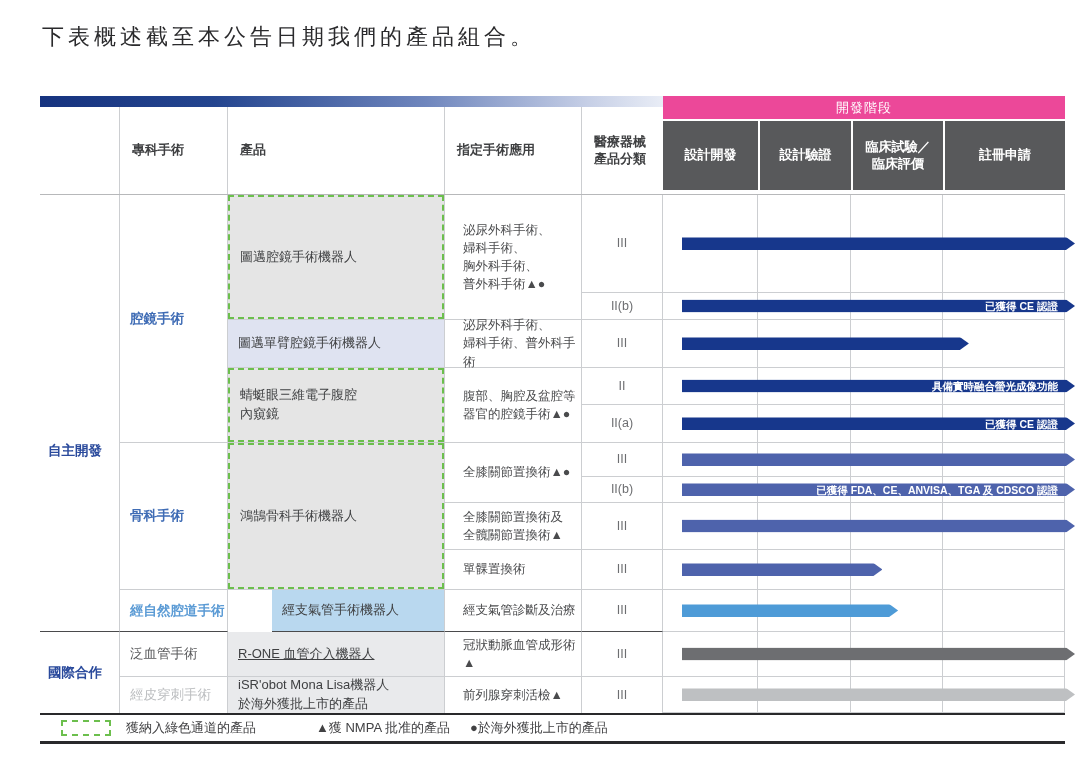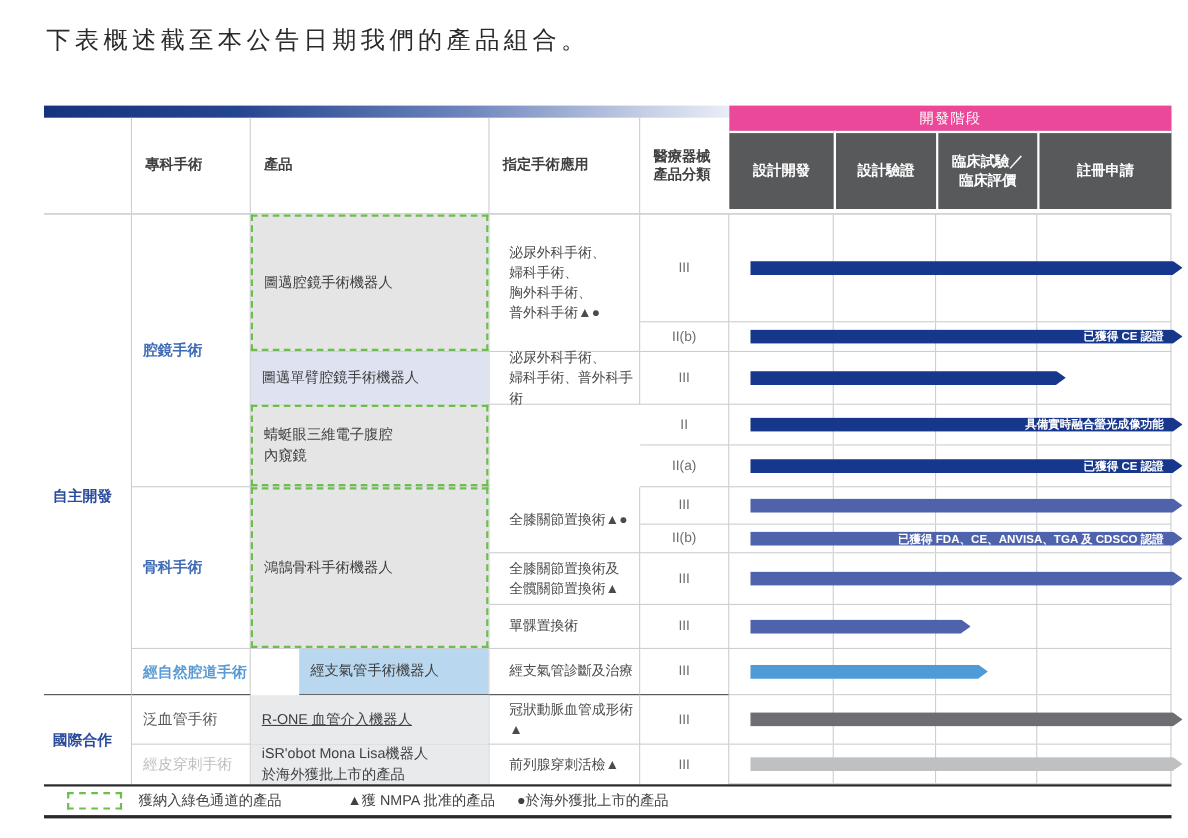--- a/index.html
+++ b/index.html
@@ -129,20 +129,22 @@
     <div class="prod-inner bg-gray">iSR'obot Mona Lisa機器人
 於海外獲批上市的產品</div>
     </div>
 
   <div class="cell app" style="grid-row:1/3;grid-column:4;">泌尿外科手術、
 婦科手術、
 胸外科手術、
 普外科手術▲●</div>
   <div class="cell app" style="grid-row:3;grid-column:4;">泌尿外科手術、
 婦科手術、普外科手術</div>
+  <div class="cell app" style="grid-row:4/6;grid-column:4;">腹部、胸腔及盆腔等
+器官的腔鏡手術▲●</div>
   <div class="cell app" style="grid-row:6/8;grid-column:4;">全膝關節置換術▲●</div>
   <div class="cell app" style="grid-row:8;grid-column:4;">全膝關節置換術及
 全髖關節置換術▲</div>
   <div class="cell app" style="grid-row:9;grid-column:4;">單髁置換術</div>
   <div class="cell app sep-dark" style="grid-row:10;grid-column:4;">經支氣管診斷及治療</div>
   <div class="cell app" style="grid-row:11;grid-column:4;">冠狀動脈血管成形術▲</div>
   <div class="cell app no-bb" style="grid-row:12;grid-column:4;">前列腺穿刺活檢▲</div>
 
   <div class="cell cls" style="grid-row:1;grid-column:5;">III</div>
   <div class="cell cls" style="grid-row:2;grid-column:5;">II(b)</div>

